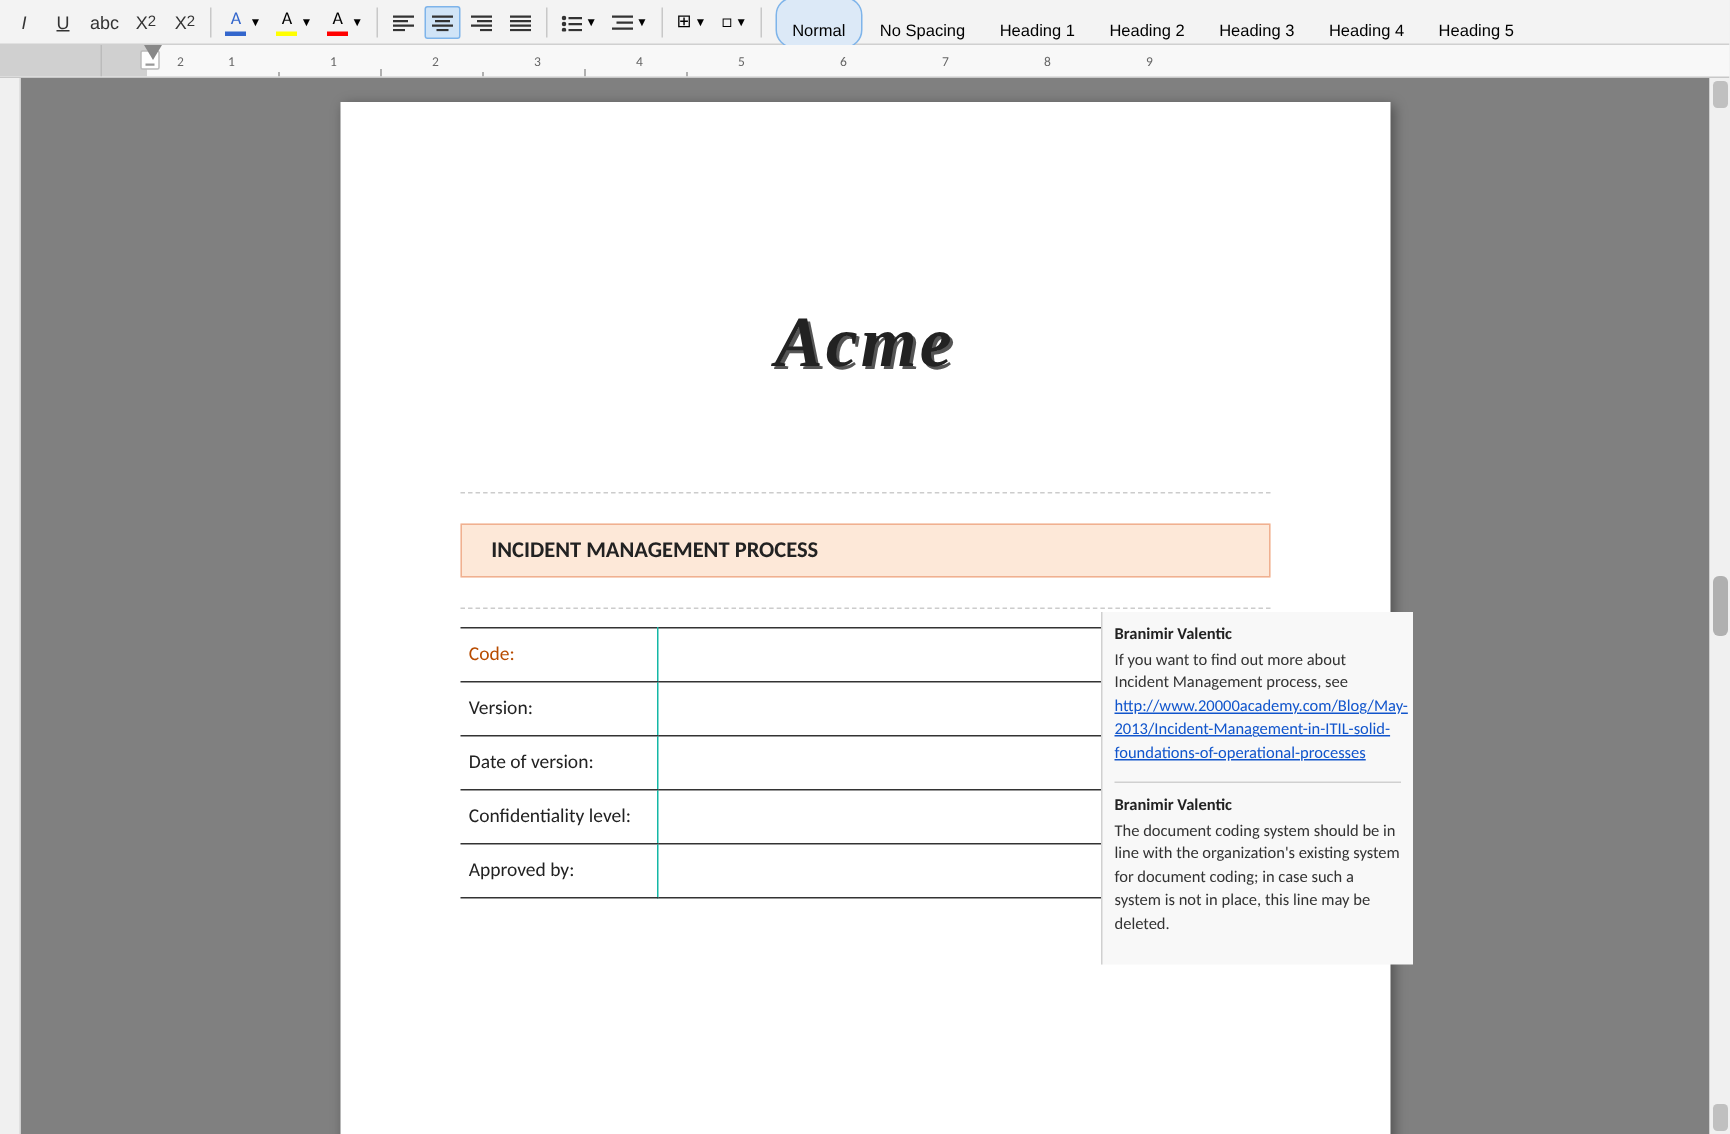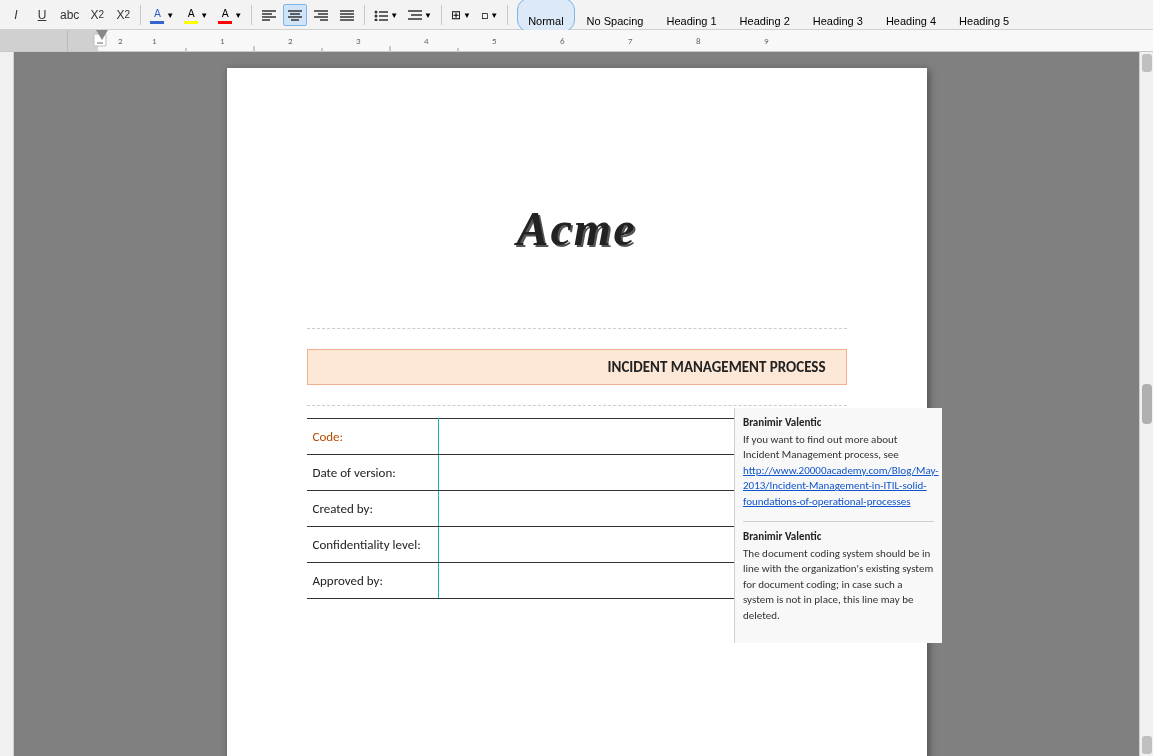--- a/index.html
+++ b/index.html
@@ -126,21 +126,21 @@
     }
 
     
     .title-section {
       margin-top: 20px;
     }
     .title-row {
       background: #fde8d8;
       border: 1px solid #f0b090;
       padding: 8px 20px;
-      text-align: right;
+      text-align: left;
       font-size: 15px;
       font-weight: bold;
       color: #222;
       margin-bottom: 20px;
     }
 
     
     .info-table {
       width: 100%;
       border-collapse: collapse;
@@ -412,25 +412,25 @@
 
         <div style="border-top:1px dashed #ccc; margin-bottom:12px;"></div>
 
         <table class="info-table">
           <tbody>
               <tr>
             <td style="color:#b84c00; border-top:1px solid #333;">Code:</td>
             <td style="border-top:1px solid #333;"></td>
           </tr>
           <tr>
-            <td>Date of version:</td>
+            <td>Version:</td>
             <td></td>
           </tr>
           <tr>
-            <td>Created by:</td>
+            <td>Date of version:</td>
             <td></td>
           </tr>
           <tr>
             <td>Confidentiality level:</td>
             <td></td>
           </tr>
           <tr>
             <td>Approved by:</td>
             <td></td>
           </tr>

